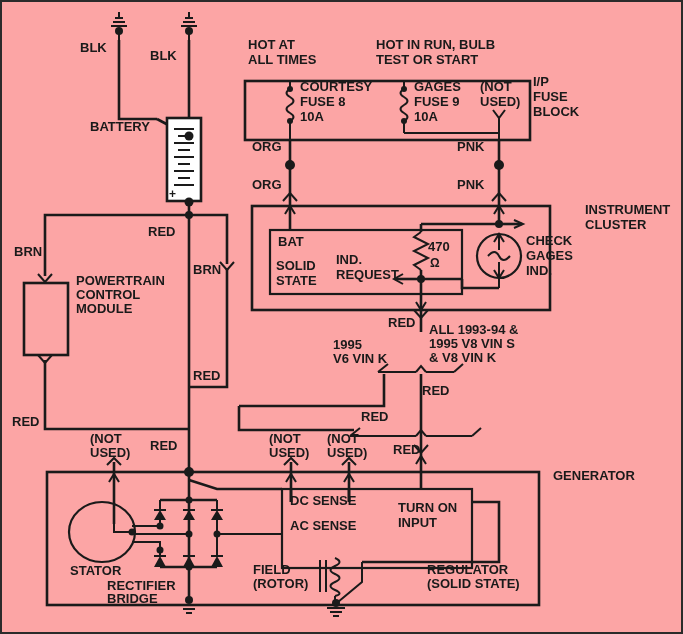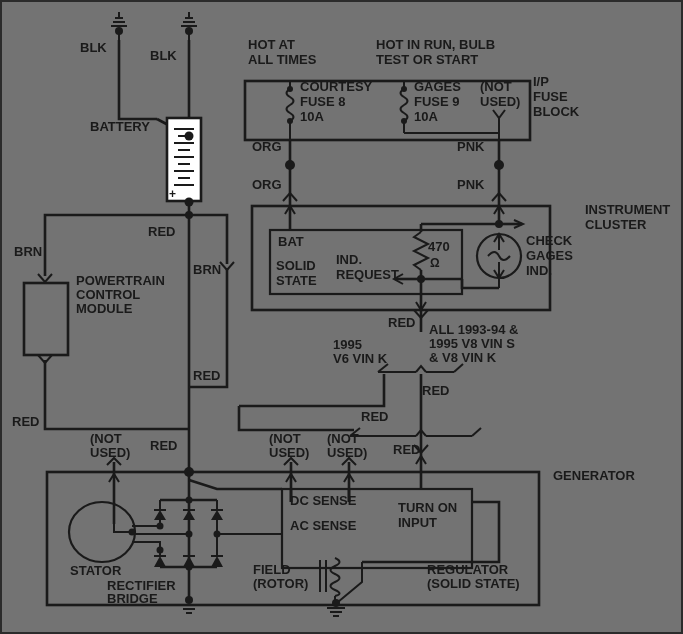--- a/index.html
+++ b/index.html
@@ -1,17 +1,17 @@
 <!DOCTYPE html>
 <html><head>
 <meta charset="utf-8">
 <style>
   html,body{margin:0;padding:0;background:#d2d2d2;}
   body{width:683px;height:634px;font-family:"Liberation Sans",sans-serif;}
-  #diagram-root{position:relative;width:683px;height:634px;background:#737373;
+  #diagram-root{position:relative;width:683px;height:634px;background:#fca5a5;
     border:2px solid #2b2b2b;box-sizing:border-box;overflow:hidden;}
   svg{display:block;}
   text{font-family:"Liberation Sans",sans-serif;fill:#1a1a1a;font-weight:bold;}
   .lbl{font-size:13px;}
   .lbl-sm{font-size:12px;}
   .wire{stroke:#1a1a1a;stroke-width:2.6;fill:none;}
   .wire-thin{stroke:#1a1a1a;stroke-width:2;fill:none;}
   .box{stroke:#1a1a1a;stroke-width:2.6;fill:none;}
   .box-in{stroke:#1a1a1a;stroke-width:2.2;fill:none;}
   .solid{fill:#1a1a1a;stroke:none;}

